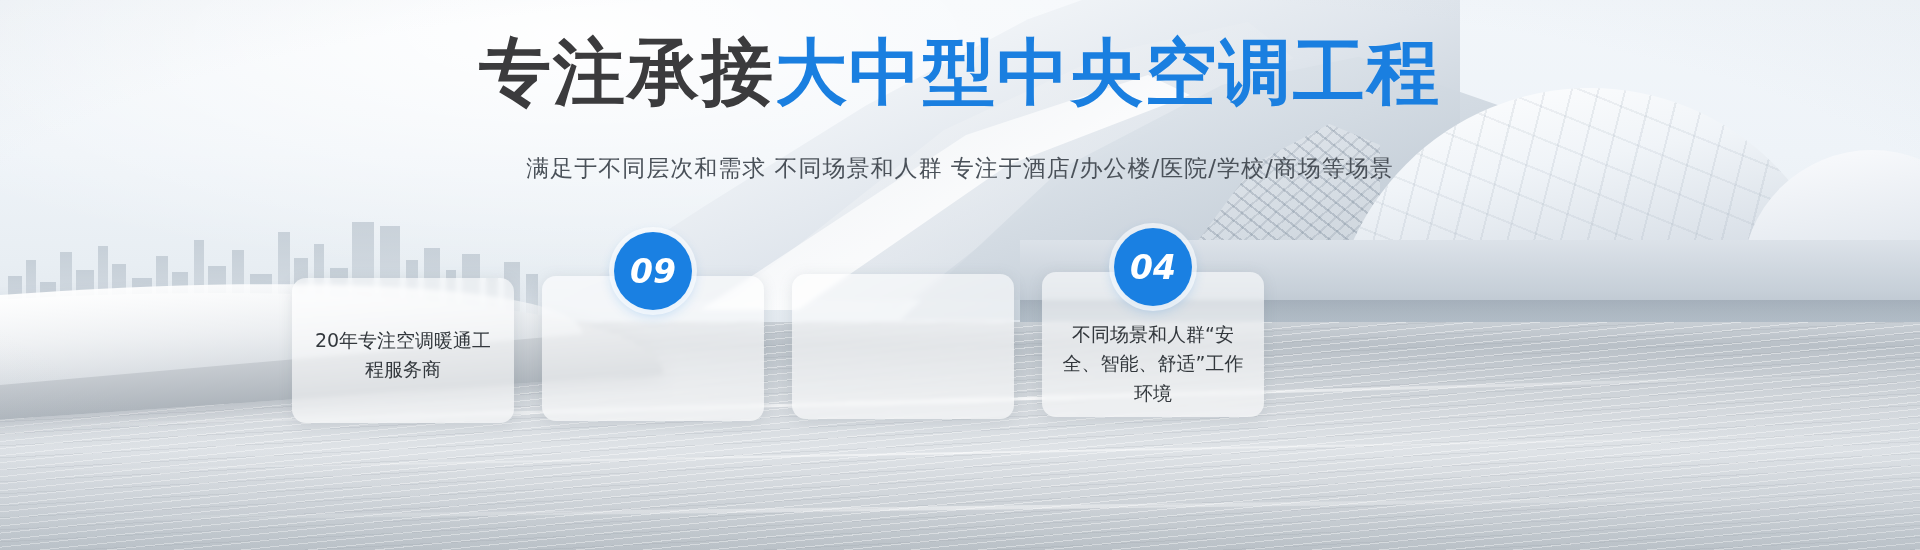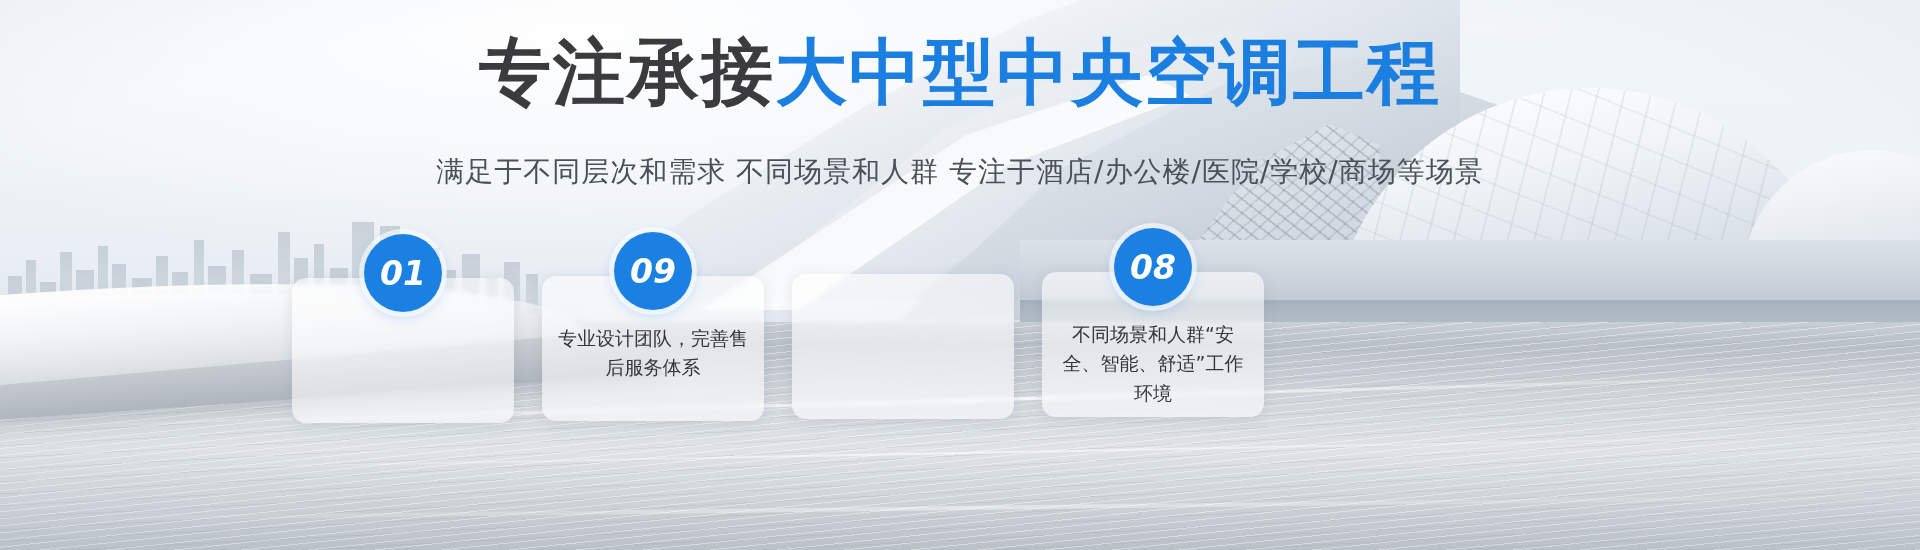--- a/index.html
+++ b/index.html
@@ -148,21 +148,21 @@
     line-height:1;
     white-space:nowrap;
     font-family:"DejaVu Sans","Liberation Sans",sans-serif;
   }
   .headline .dark  { color:#3b3b3d; }
   .headline .blue  { color:#1a7fe0; }
 
   .subtitle {
     position:absolute; left:0; top:153px; width:1920px;
     text-align:center;
-    font-size:28px;
+    font-size:23px;
     color:#4a5159;
     letter-spacing:1px;
     white-space:nowrap;
     z-index:6;
     font-family:"DejaVu Sans","Liberation Sans",sans-serif;
   }
 
   
   .cards {
     position:absolute; left:292px; top:278px;
@@ -274,37 +274,34 @@
 
   <div class="headline-wrap">
     <div class="headline"><span class="dark">专注承接</span><span class="blue">大中型中央空调工程</span></div>
   </div>
 
   <div class="subtitle">满足于不同层次和需求  不同场景和人群  专注于酒店/办公楼/医院/学校/商场等场景</div>
 
   <div class="cards">
 
     <div class="card card-1">
-      <div class="badge">
-        <span>01</span>
-      </div>
+      <div class="card-text">20年专注空调暖通工程服务商</div>
     </div>
 
     <div class="card card-2">
       <div class="badge">
         <span>09</span>
       </div>
-      <div class="card-text">专业设计团队，完善售后服务体系</div>
     </div>
 
     <div class="card card-3">
     </div>
 
     <div class="card card-4">
       <div class="badge">
-        <span>08</span>
+        <span>04</span>
       </div>
       <div class="card-text">不同场景和人群“安全、智能、舒适”工作环境</div>
     </div>
 
   </div>
 
 </div>
 
 </body></html>

